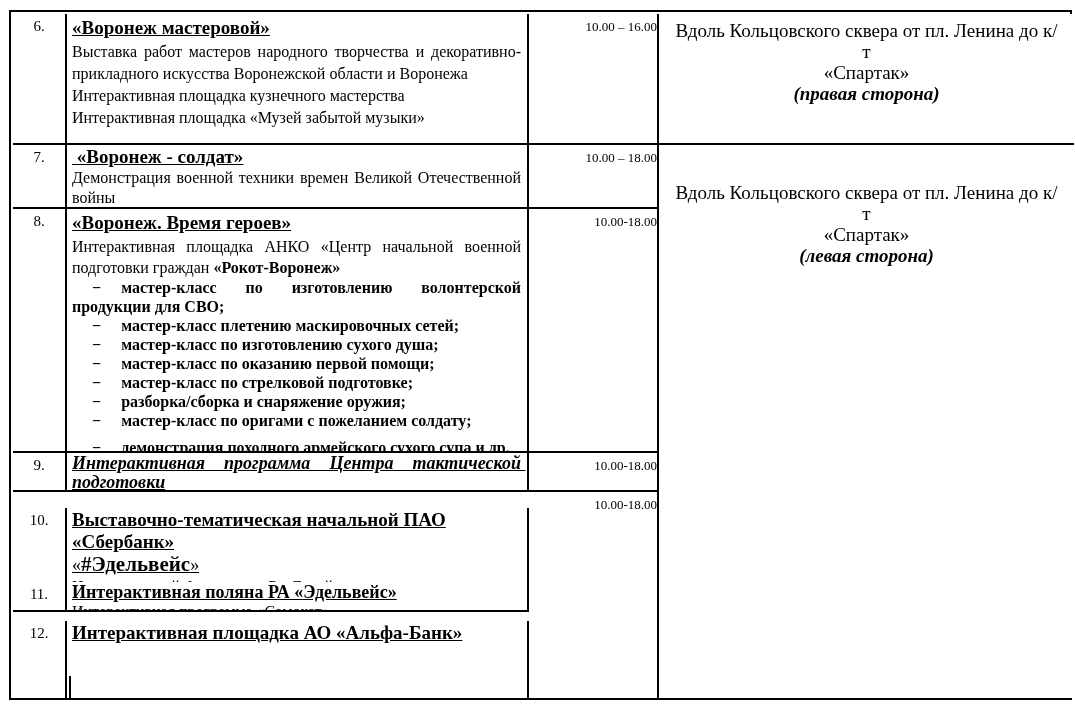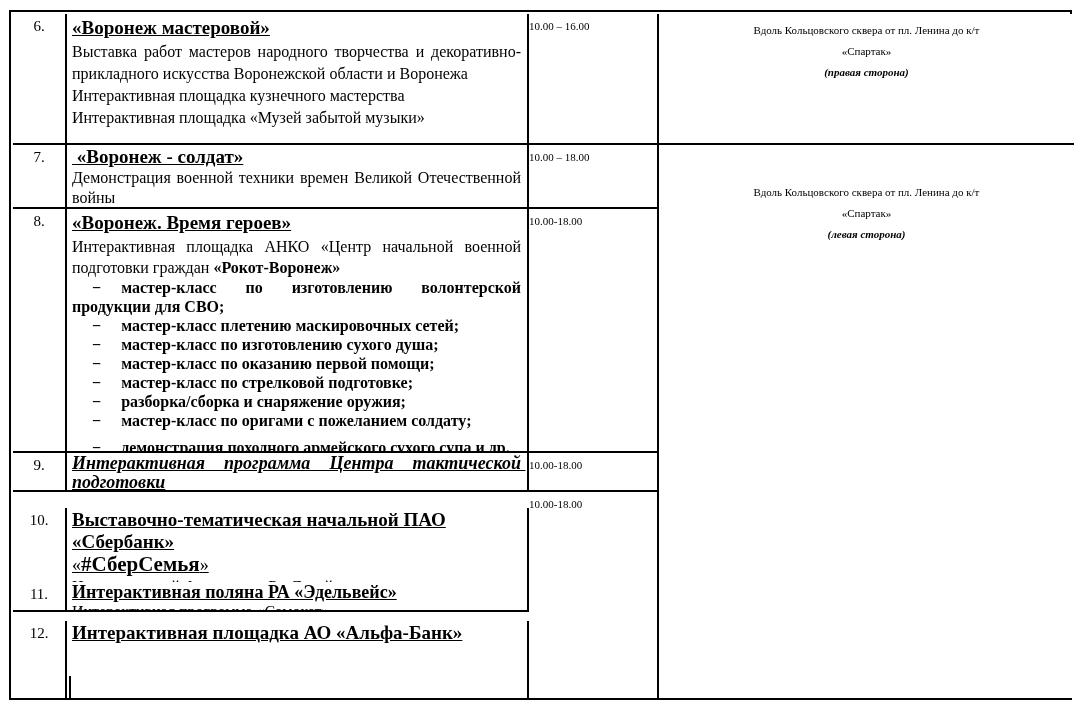--- a/index.html
+++ b/index.html
@@ -33,22 +33,22 @@
   .r8  { top:197px; height:244px; }
   .r9  { top:441px; height:39px;  }
   .r10 { top:496px; height:90px;  }
   .r11 { top:570px; height:30px;  }
   .r12 { top:609px; height:77px;  }
   .r10-12 { top:480px; height:206px; }
   .r7-12  { top:133px; height:553px; }
 
   .c-num  { font-size:15px; line-height:18px; text-align:center; padding-top:3px; }
   .c-desc { padding:1px 6px 0 5px; font-size:16px; }
-  .c-time { font-size:11px; line-height:19px; text-align:left; padding-top:3px; }
-  .c-loc  { font-size:11px; line-height:21px; text-align:center; padding:6px 14px 0 14px; }
+  .c-time { font-size:13px; line-height:19px; text-align:right; padding-top:3px; }
+  .c-loc  { font-size:19px; line-height:21px; text-align:center; padding:6px 14px 0 14px; }
   .c-loc.r7-12 { padding-top:37px; }
 
   .evt-title { font-size:19px; font-weight:bold; text-decoration:underline;
                line-height:26px; white-space:pre-wrap; }
   .r7 .evt-title  { line-height:22px; }
   .r9 .evt-title  { font-size:18px; line-height:19px; text-align:justify;font-style:italic; }
   .r11 .evt-title { font-size:18px; line-height:19px; }
   .r12 .evt-title { line-height:22px; }
   .title-line { font-size:19px; font-weight:bold; text-decoration:underline; line-height:22px; }
   .hashtag-line { text-decoration:underline; line-height:23px; }
@@ -140,21 +140,21 @@
     <div class="cell c-time r9">
       <div>10.00-18.00</div>
     </div>
 
     <div class="cell c-num r10">
       <div>10.</div>
     </div>
     <div class="cell c-desc r10">
       <div class="title-line">Выставочно-тематическая начальной ПАО</div>
       <div class="title-line">«Сбербанк»</div>
-      <div class="hashtag-line"><span class="guillemet">«</span><span class="hashtag-main">#СберСемья</span><span class="guillemet">»</span></div>
+      <div class="hashtag-line"><span class="guillemet">«</span><span class="hashtag-main">#Эдельвейс</span><span class="guillemet">»</span></div>
       <div class="body-line">Интерактивный Фестиваль «РазДеляй»</div>
     </div>
 
     <div class="cell c-time r10-12 no-b">
       <div>10.00-18.00</div>
     </div>
 
     <div class="cell c-num r11">
       <div>11.</div>
     </div>

